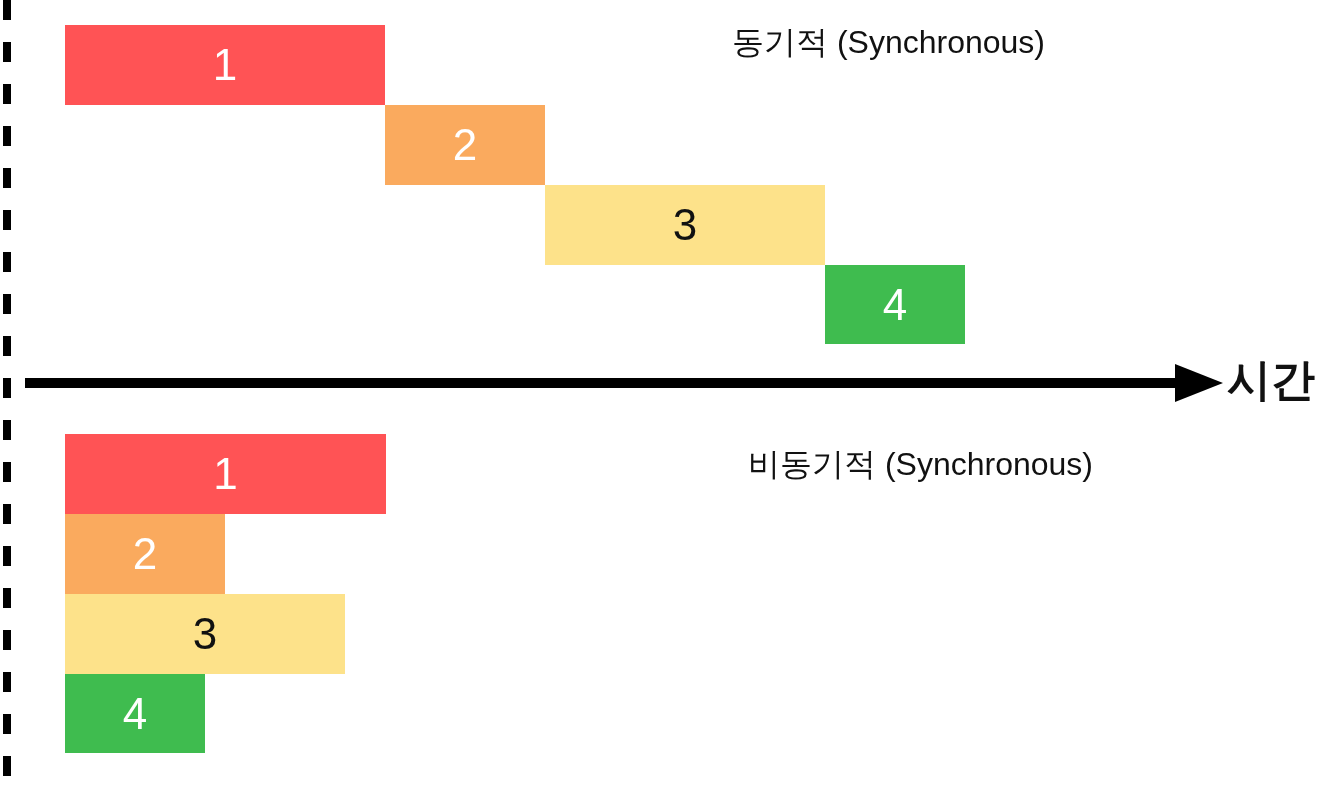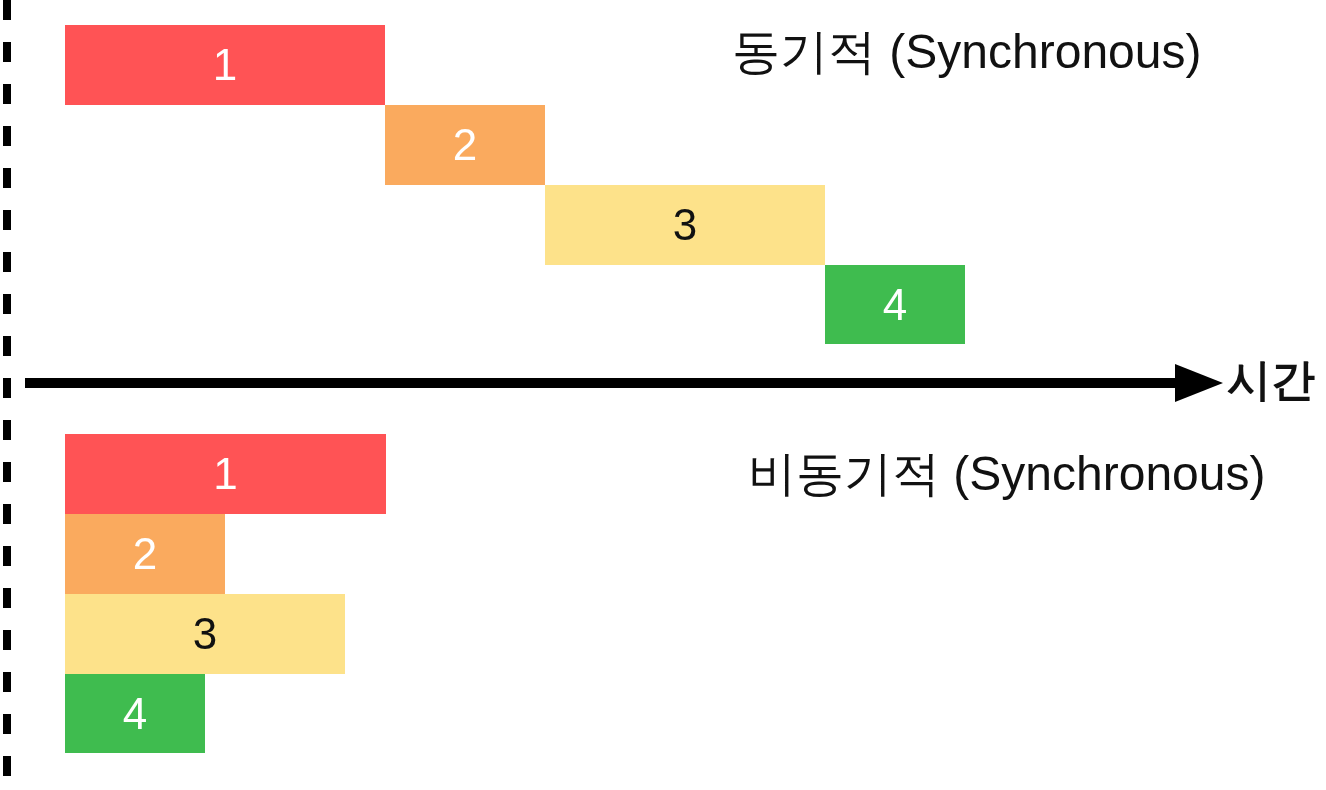--- a/index.html
+++ b/index.html
@@ -23,21 +23,21 @@
     height: 790px;
     background: repeating-linear-gradient(
       to bottom,
       #000000 0px, #000000 20px,
       transparent 20px, transparent 42px
     );
   }
   .section-title {
     position: absolute;
     color: #111111;
-    font-size: 48px;
+    font-size: 32px;
     line-height: 1.15;
     white-space: nowrap;
   }
   .title-sync  { left: 732px; top: 24px;  }
   .title-async { left: 748px; top: 446px; }
   .bars-layer {
     position: absolute;
     left: 0; top: 0;
     width: 100%; height: 100%;
   }

